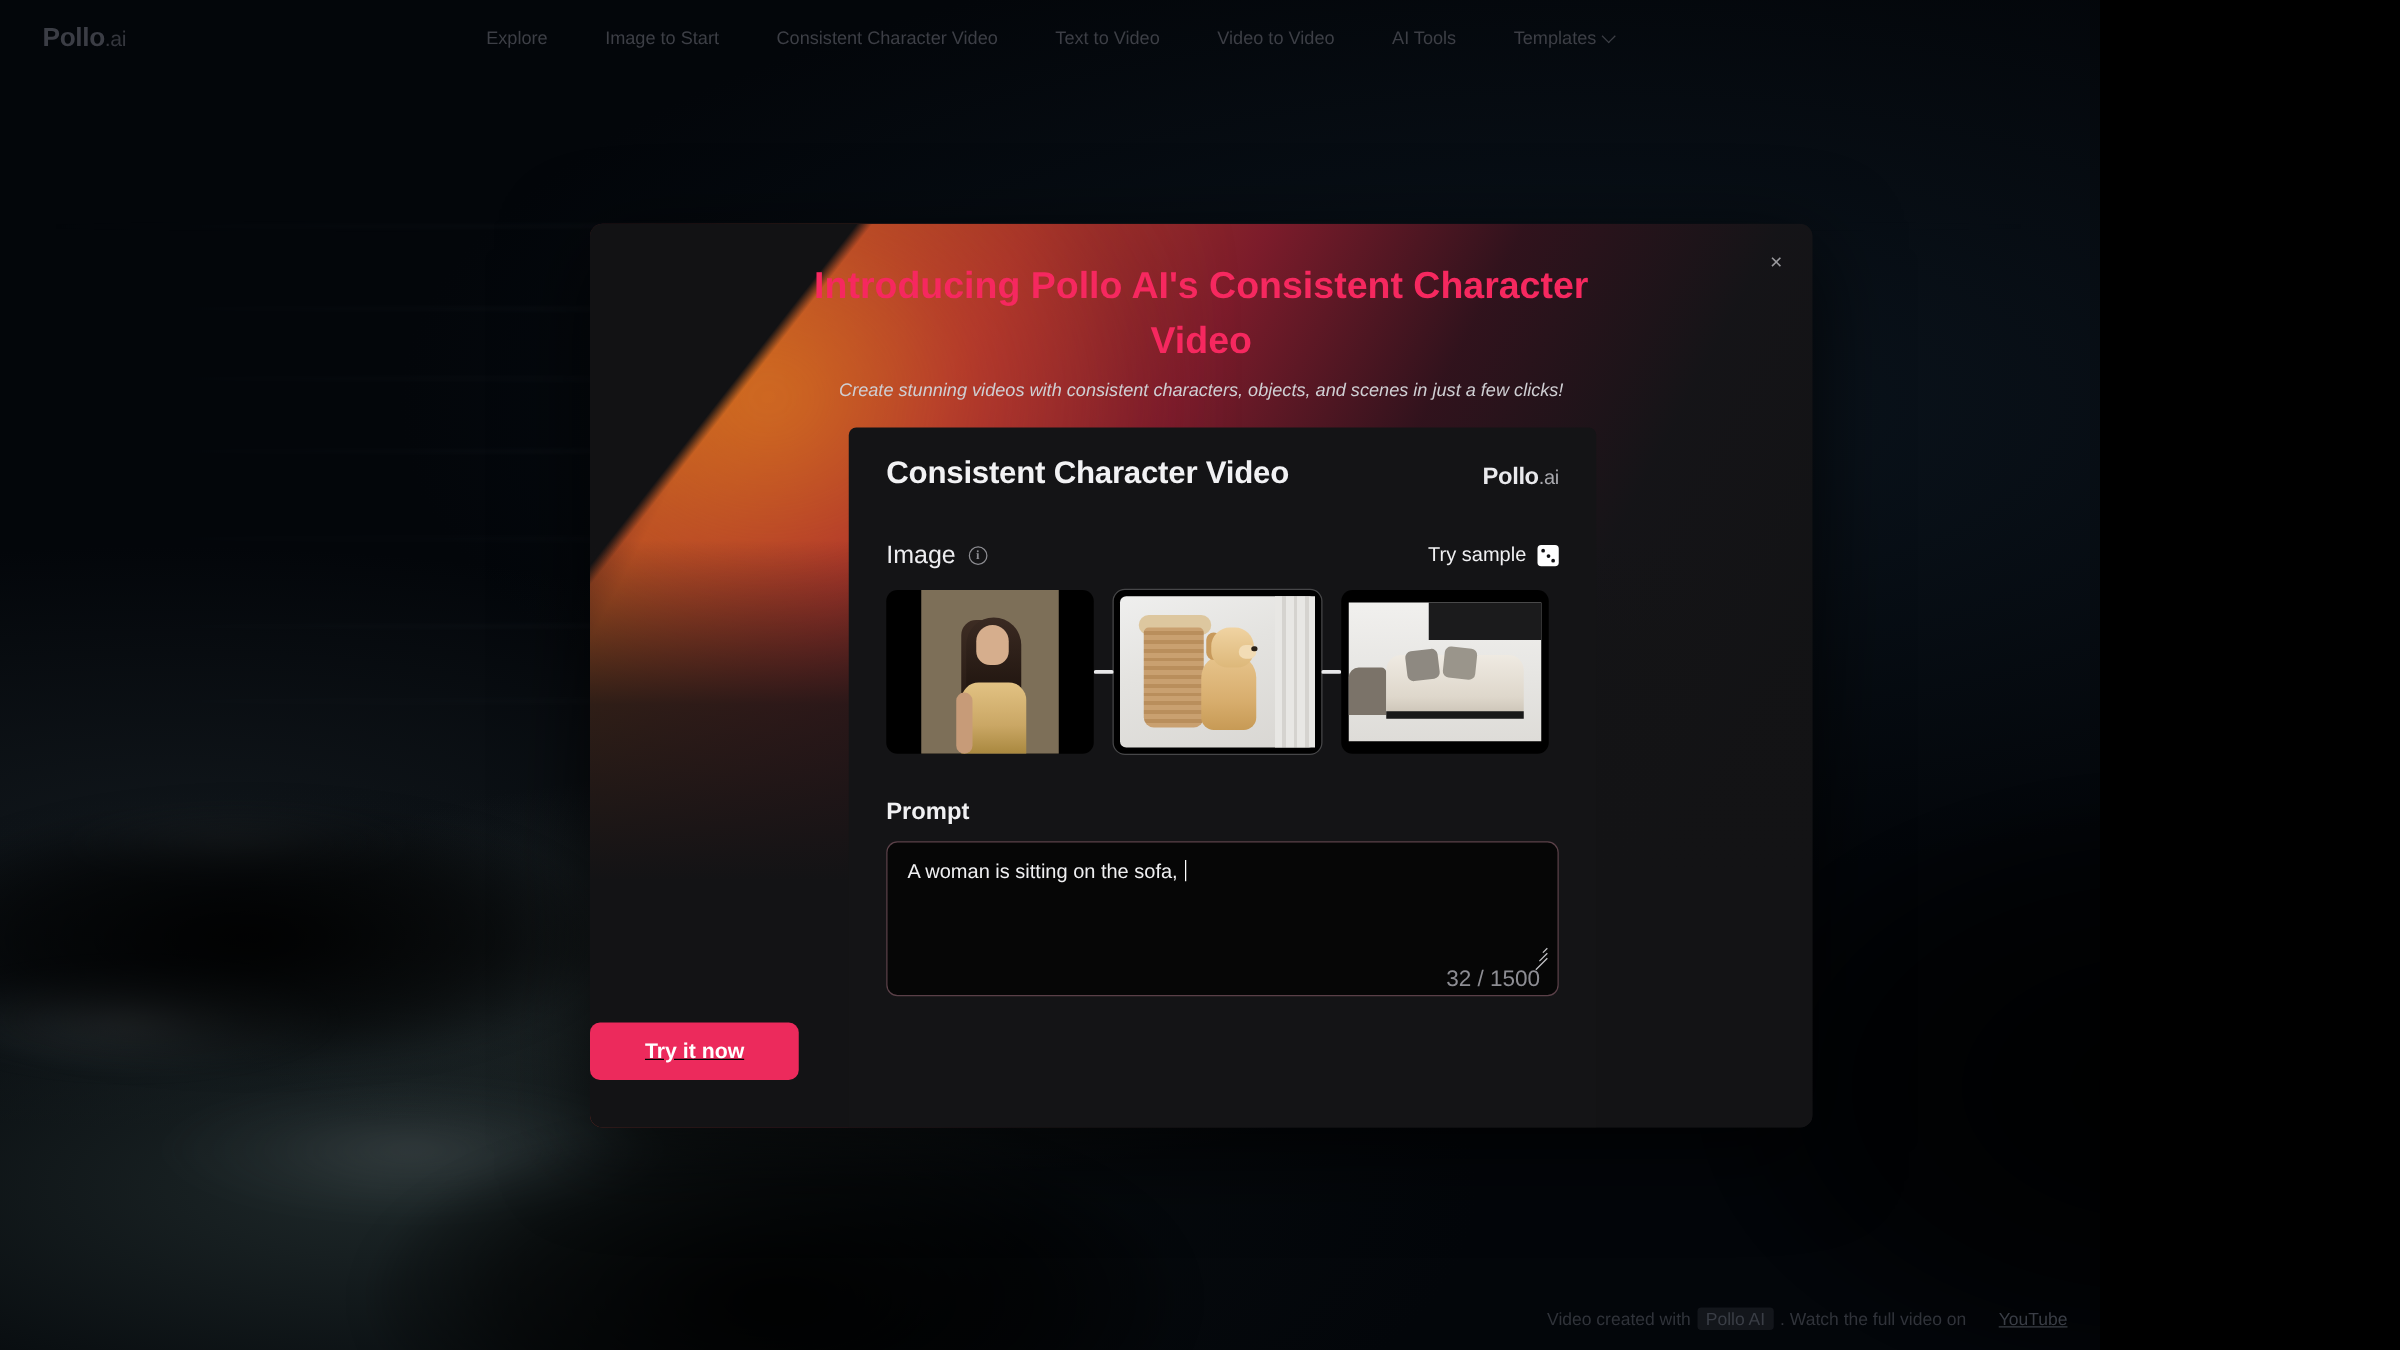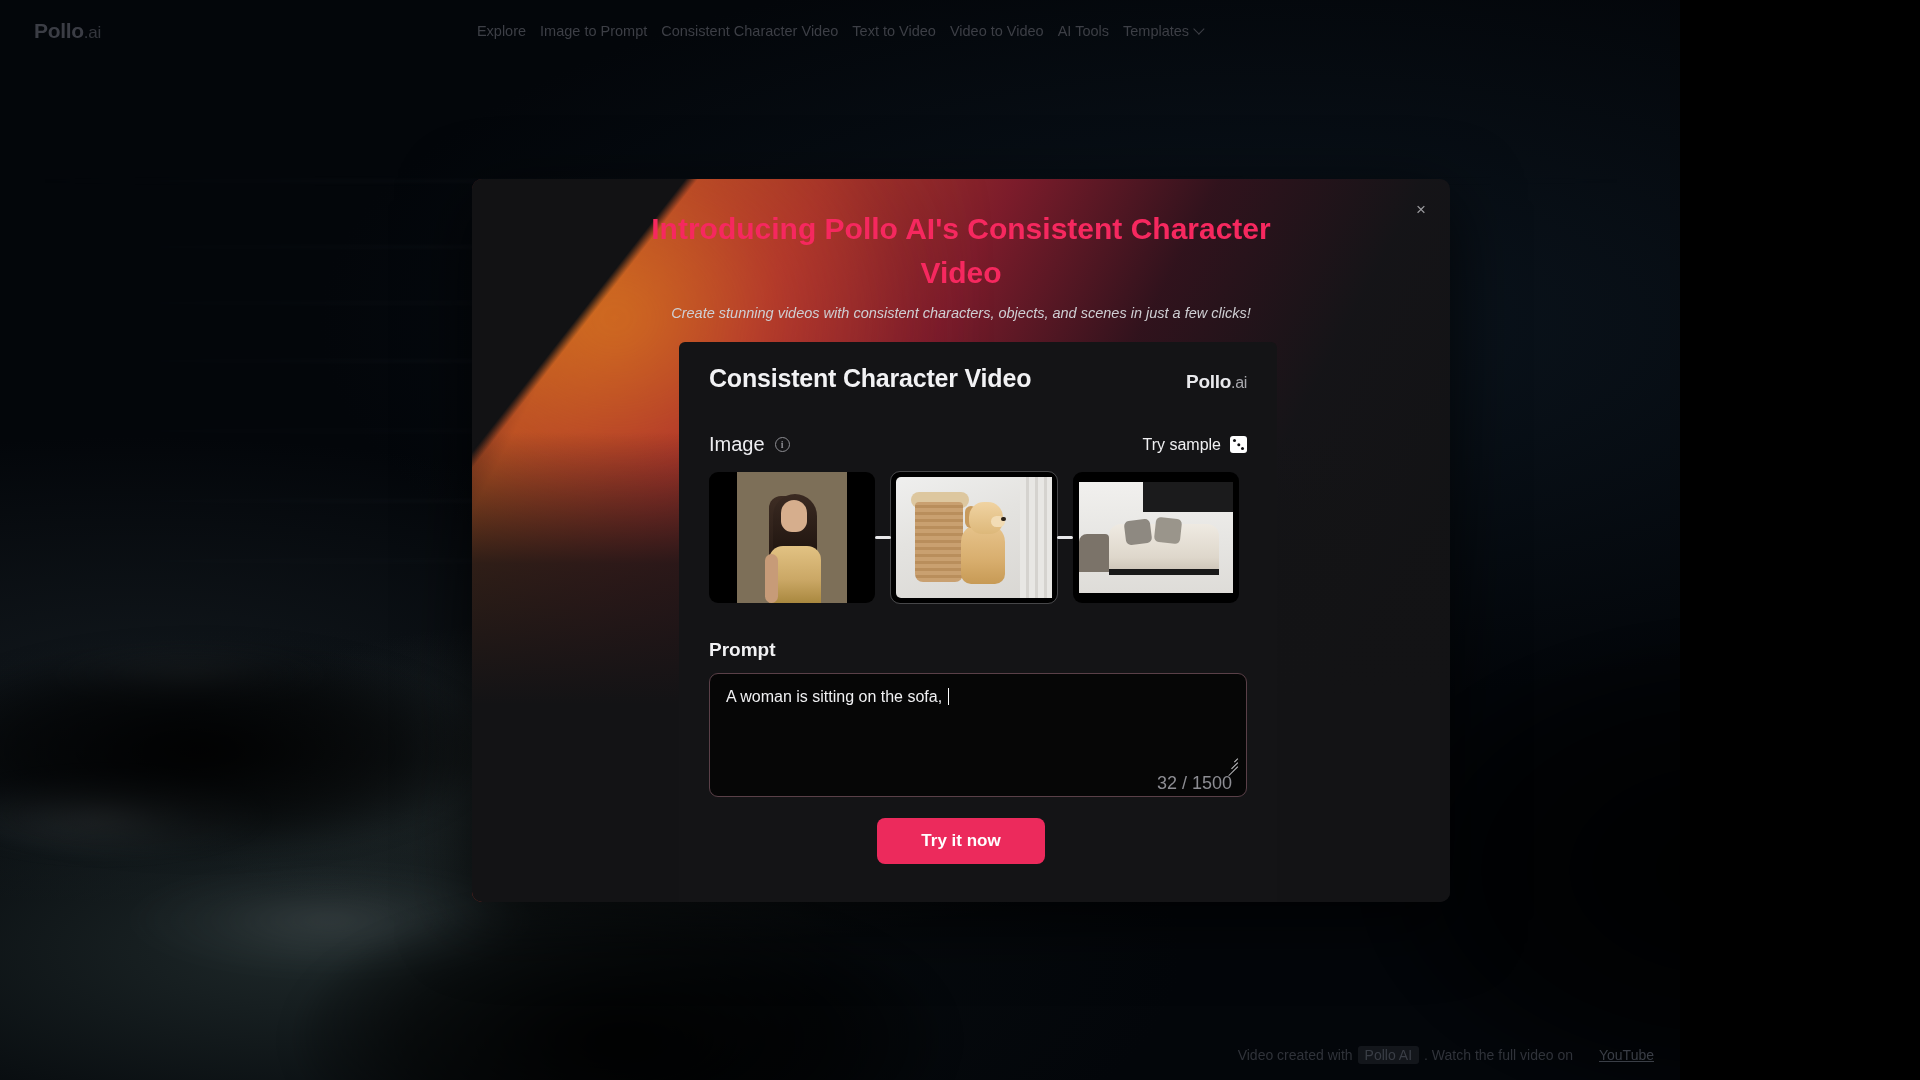--- a/index.html
+++ b/index.html
@@ -67,21 +67,21 @@
     user-select: none;
   }
   .logo .suffix { font-weight: 400; color: #34363d; font-size: 17px; }
 
   .nav-links {
     position: absolute;
     left: 50%;
     transform: translateX(-50%);
     display: flex;
     align-items: center;
-    gap: 14px;
+    gap: 46px;
     white-space: nowrap;
   }
   .nav-link {
     font-size: 14.5px;
     color: #3d3f46;
     cursor: pointer;
     display: flex;
     align-items: center;
     gap: 6px;
   }
@@ -521,22 +521,22 @@
     font-size: 18px;
     color: #8d8d93;
   }
 
   
   .try-now-wrap {
     position: absolute;
     left: 0; right: 0;
     bottom: 38px;
     display: flex;
-    justify-content: center;
     z-index: 20;
+    text-decoration: underline;
   }
   .try-now {
     background: #ec2a5c;
     color: #fff;
     border: none;
     border-radius: 8px;
     font-size: 17px;
     font-weight: 700;
     padding: 13px 44px;
     cursor: pointer;
@@ -594,21 +594,21 @@
   <nav class="topnav">
     <div class="logo">
       <span>Pollo</span><span class="suffix">.ai</span>
     </div>
 
     <div class="nav-links">
       <div class="nav-link">
           <span>Explore</span>
         </div>
       <div class="nav-link">
-          <span>Image to Prompt</span>
+          <span>Image to Start</span>
         </div>
       <div class="nav-link">
           <span>Consistent Character Video</span>
         </div>
       <div class="nav-link">
           <span>Text to Video</span>
         </div>
       <div class="nav-link">
           <span>Video to Video</span>
         </div>

